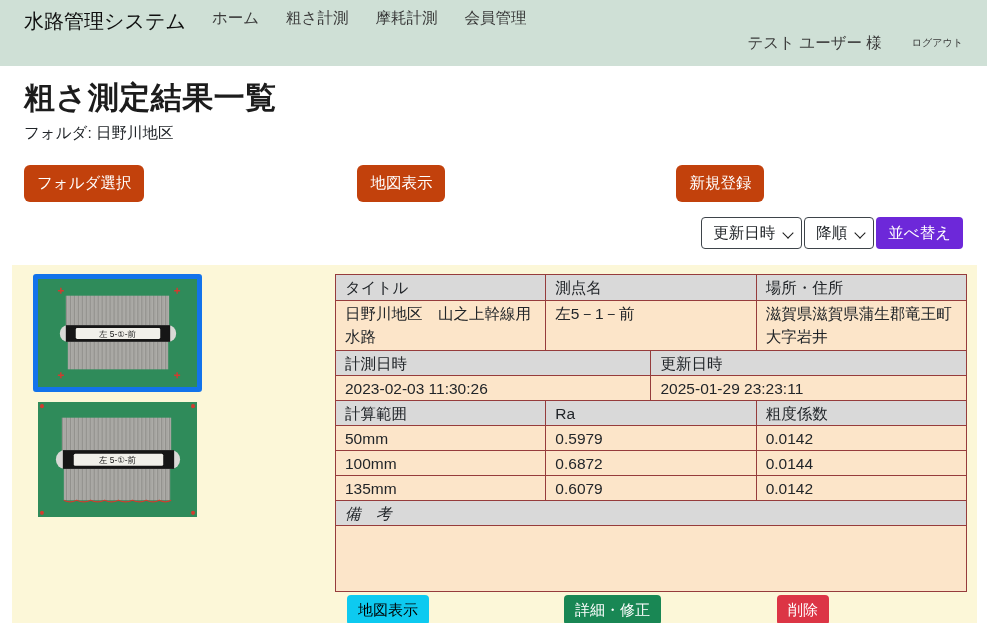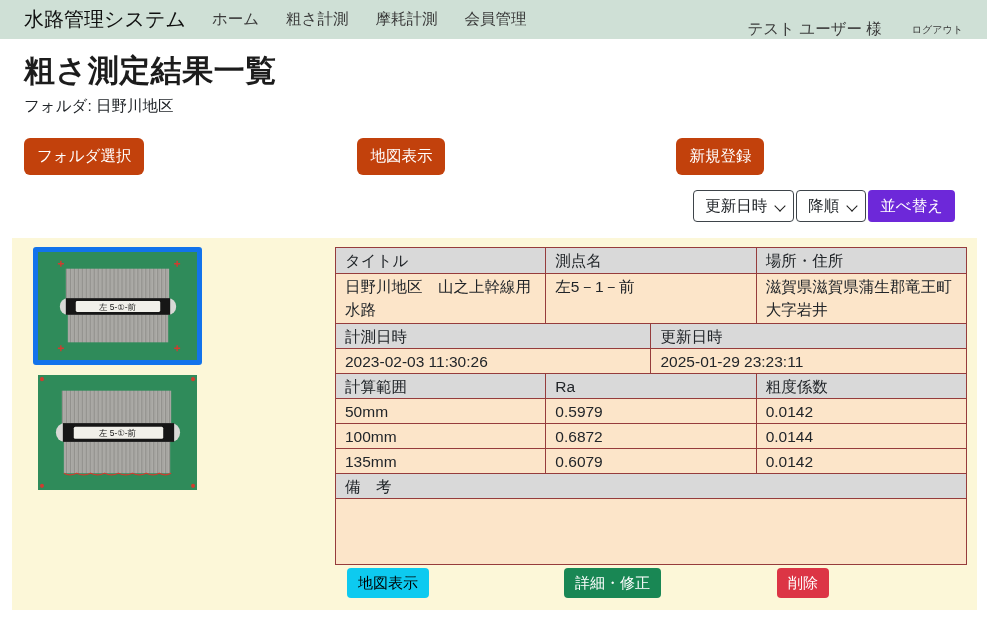--- a/index.html
+++ b/index.html
@@ -4,30 +4,30 @@
 <style>
   * { box-sizing: border-box; }
   html,body { margin:0; padding:0; }
   body {
     width: 987px; height: 623px; overflow: hidden;
     background: #ffffff; color: #212529;
     font-family: "Liberation Sans", "DejaVu Sans", sans-serif;
   }
   
   .navbar {
-    height: 39px; background: #cfe0d6;
-    display: flex; align-items: center; padding: 8px 24px;
+    height: 66px; background: #cfe0d6;
+    display: flex; padding: 8px 24px;
   }
   .brand { font-size: 20px; color: #0f0f0f; margin-right: 26px; text-decoration: none; }
   .nav-link { font-size: 15.5px; color: #3a3a3a; text-decoration: none; margin-right: 27px; }
   .nav-right { margin-left: auto; display: flex; align-items: center; margin-top: 20px; }
   .nav-user { font-size: 15.5px; color: #3a3a3a; }
   .nav-logout { font-size: 10px; color: #3a3a3a; text-decoration: none; margin-left: 30px; }
   
-  .main { padding: 0 8px 0 24px; }
+  .main { padding: 0 0 0 24px; }
   h1.page-title { font-size: 31px; font-weight: 600; margin: 11px 0 4px 0; color: #1c1c1c; letter-spacing: .5px; }
   .folder-line { font-size: 15.5px; margin: 0 0 0 0; color: #212529; }
   
   .toolbar { display: flex; margin-top: 21px; height: 37px; }
   .btn-primary {
     background: #c2410c; color: #fff; border: none; border-radius: 6px;
     font-size: 15.5px; padding: 6px 13px; cursor: pointer;
     font-family: inherit;
   }
   .tb-map { margin-left: 213px; }
@@ -73,21 +73,21 @@
   }
   .cell {
     border-right: 1.5px solid #963c3c; border-bottom: 1.5px solid #963c3c;
     padding: 0 9px; display: flex; align-items: center; overflow: hidden;
   }
   .cell.top { align-items: flex-start; padding-top: 1px; }
   .hdr { background: #d9d9d9; }
   .dat { background: #fce5c9; }
   .c2 { grid-column: span 2; }
   .c3 { grid-column: span 3; }
-  .c6 { grid-column: span 6; }
+  .c6 { grid-column: span 6; font-style: italic; }
   
   .action-row { position: relative; height: 34px; margin-top: 3px; }
   .act-btn {
     position: absolute; top: 0; height: 30px; border: none; border-radius: 4px;
     font-size: 15px; padding: 0 11px; cursor: pointer; font-family: inherit;
   }
   .act-map { left: 12px; background: #0dcaf0; color: #000; }
   .act-detail { left: 229px; background: #198754; color: #fff; }
   .act-del { left: 442px; background: #dc3545; color: #fff; }
 </style>

